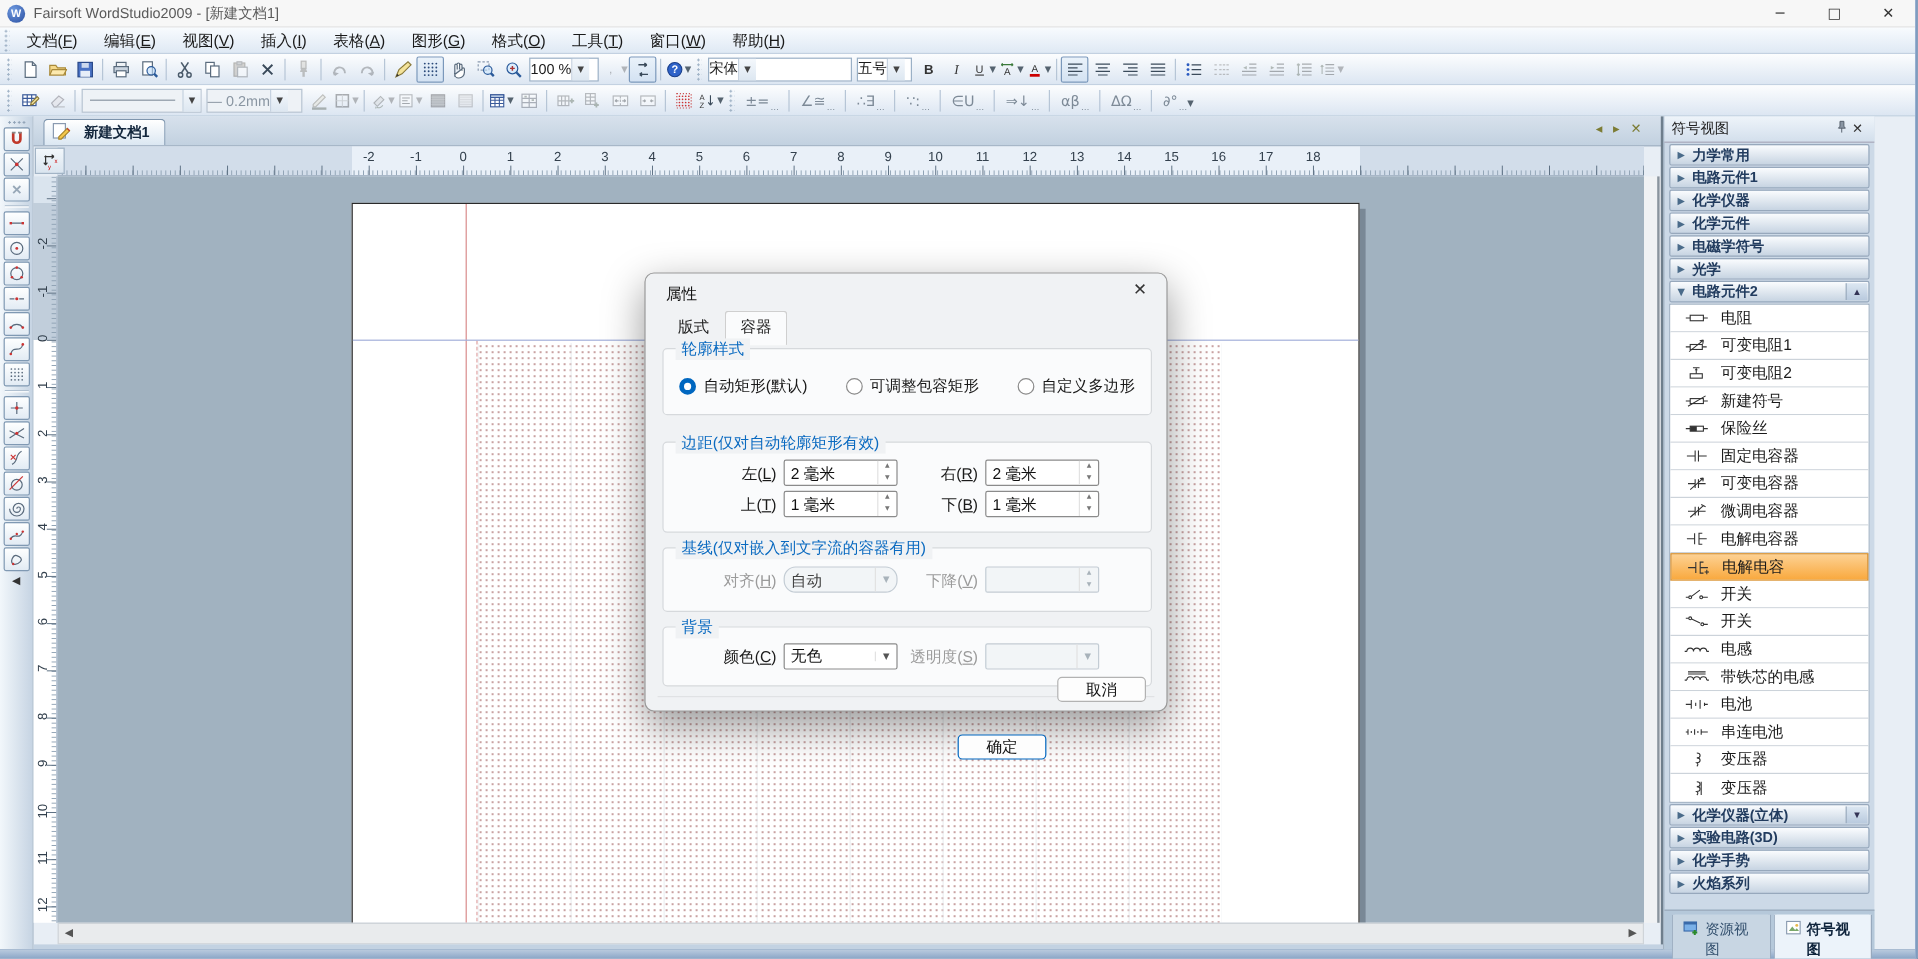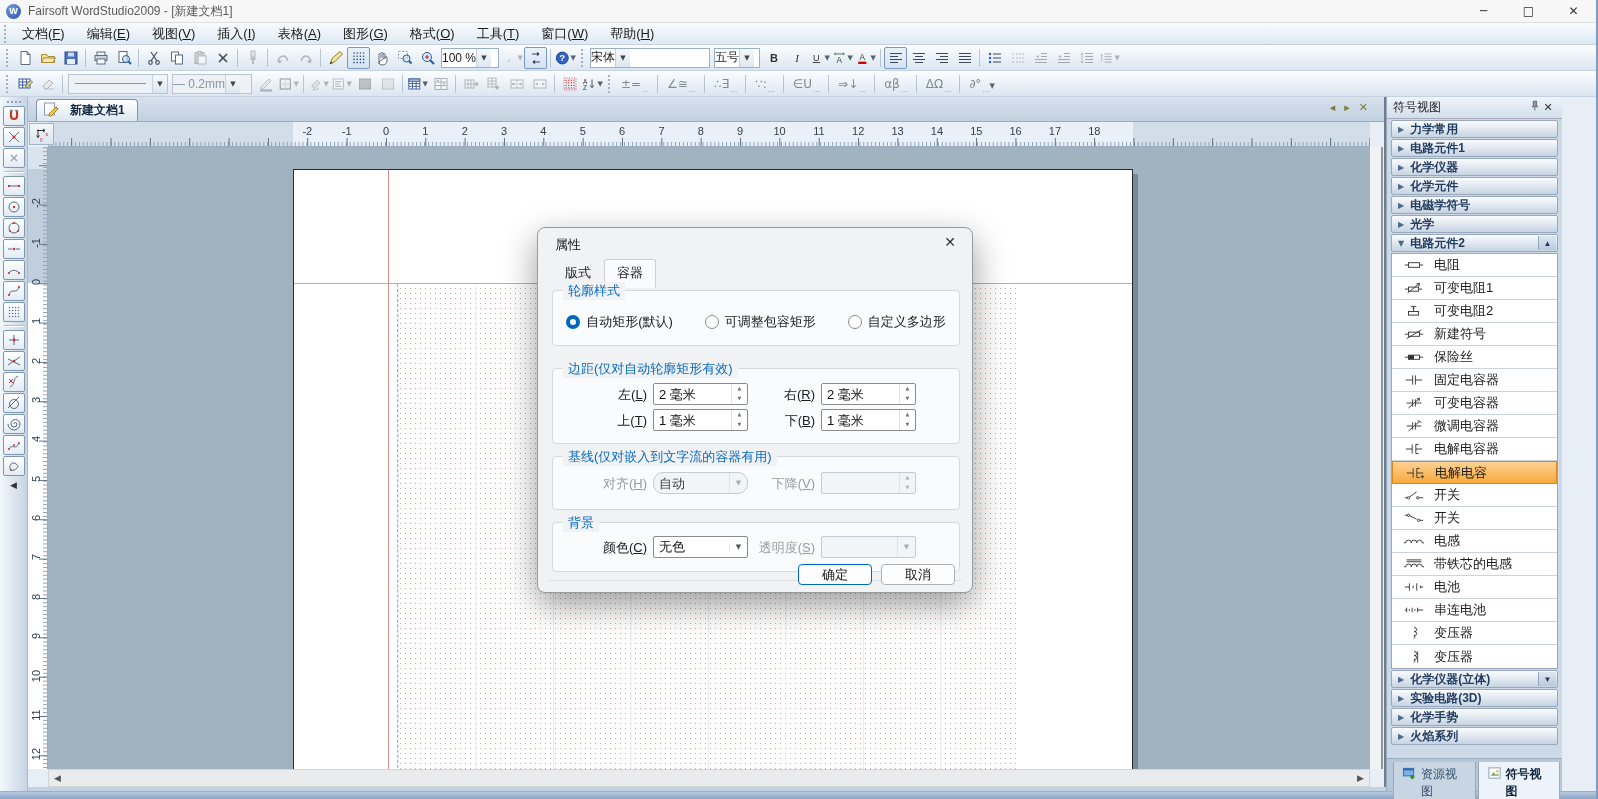--- a/index.html
+++ b/index.html
@@ -162,21 +162,21 @@
 .spin .arrows i { flex:1; font-style:normal; font-size:5px; color:#777; text-align:center; line-height:9px;
   font-family:"DejaVu Sans",sans-serif; }
 .cbo .drop { width:18px; border-left:1px solid #e2e2e2; display:flex; align-items:center; justify-content:center;
   font-size:7px; color:#555; font-family:"DejaVu Sans",sans-serif; }
 .spin.dis,.cbo.dis { background:#f2f5f7; border-color:#c3ccd4; }
 .spin.dis .v,.cbo.dis .v { color:#444; }
 .spin.dis .arrows i,.cbo.dis .drop { color:#a8b2ba; }
 .dlg-sep { position:absolute; left:10px; right:10px; top:330px; height:1px; background:#e0e2e4; }
 .dlg-btn { position:absolute; top:338px; width:74px; height:21px; border-radius:4px; background:#fdfdfd;
   border:1px solid #b2b2b2; font-size:13px; color:#111; text-align:center; line-height:19px; }
-.dlg-btn.primary { border:1.5px solid #0067c0; }
+.dlg-btn.primary { border:1.5px solid #0067c0;margin-top:48px; }
 </style>
 </head>
 <body>
 
 <div class="window">
 
   <div class="titlebar">
     <div class="winlogo">W</div>
     <div class="wtitle">Fairsoft WordStudio2009 - [新建文档1]</div>
     <div class="winbtns">

